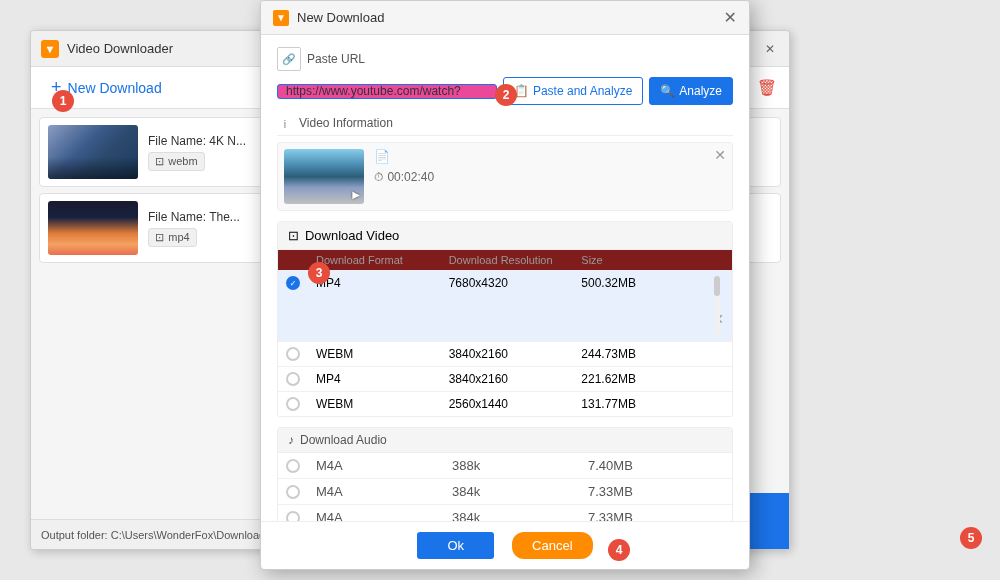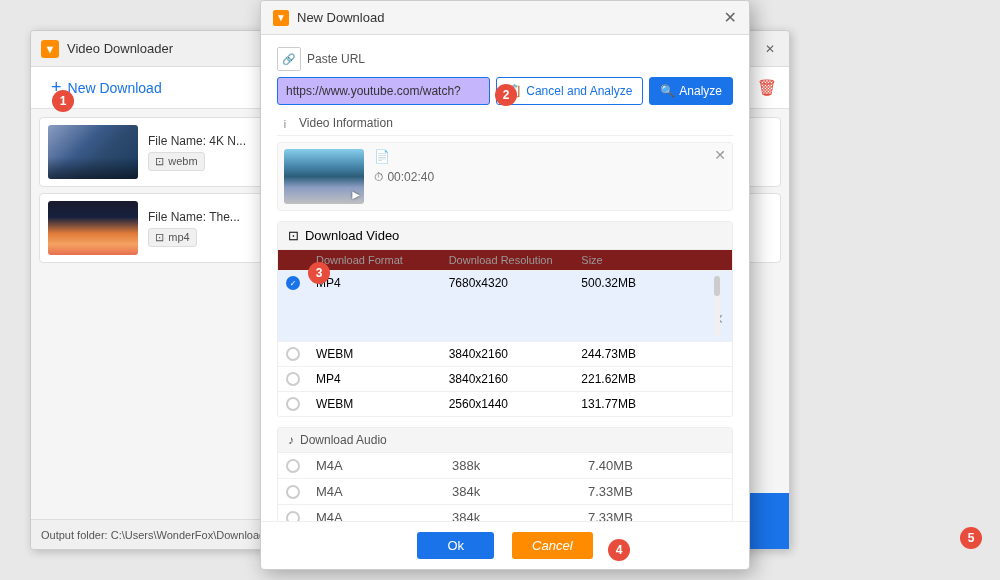--- a/index.html
+++ b/index.html
@@ -306,27 +306,27 @@
     }
 
     .url-input-row {
       display: flex;
       align-items: center;
       gap: 6px;
     }
 
     .url-input {
       flex: 1;
-      height: 28px;
+      height: 15px;
       border: 1px solid #1a73e8;
       border-radius: 3px;
       padding: 0 8px;
       font-size: 12px;
       color: #333;
-      background: #c4b5fd;
+      background: #ec4899;
       outline: none;
     }
 
     .btn-paste {
       height: 28px;
       padding: 0 10px;
       background: #fff;
       border: 1px solid #1a73e8;
       border-radius: 3px;
       color: #1a73e8;
@@ -572,24 +572,23 @@
       border-radius: 3px;
       font-size: 13px;
       cursor: pointer;
     }
 
     .btn-cancel {
       padding: 6px 20px;
       background: #ff8c00;
       color: white;
       border: none;
-      border-radius: 3px;
+      border-radius: 12px;
       font-size: 13px;
       cursor: pointer;
-      font-style: italic;
     }
 
     
     .download-all-bar {
       position: absolute;
       bottom: 0;
       right: 0;
       width: 230px;
       height: 56px;
       background: #1a73e8;
@@ -709,21 +708,21 @@
 
     <div class="paste-url-section">
       <div class="paste-url-label">
         <div class="url-icon">🔗</div>
         <span>Paste URL</span>
       </div>
       <div class="url-input-row">
         <input class="url-input" type="text" value="https://www.youtube.com/watch?" style="">
         <button class="btn-paste">
           <span>📋</span>
-          <span>Cancel and Analyze</span>
+          <span>Paste and Analyze</span>
         </button>
         <button class="btn-analyze">
           <span>🔍</span>
           <span>Analyze</span>
         </button>
       </div>
     </div>
 
     <div>
       <div class="section-header">

